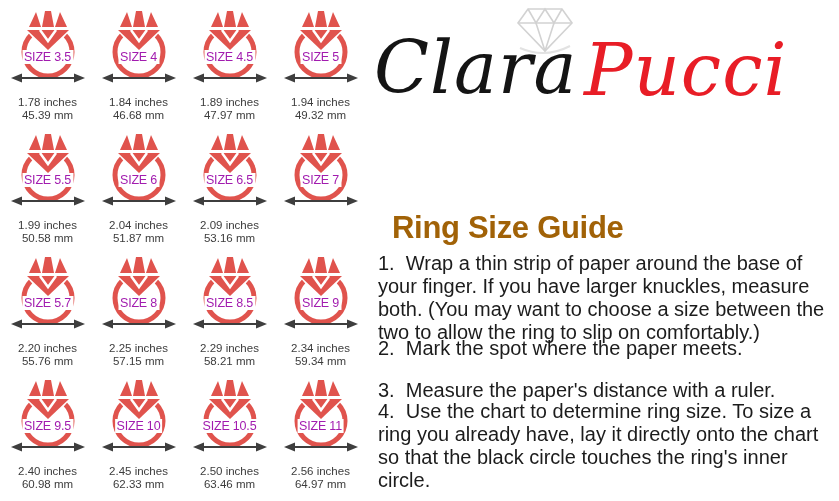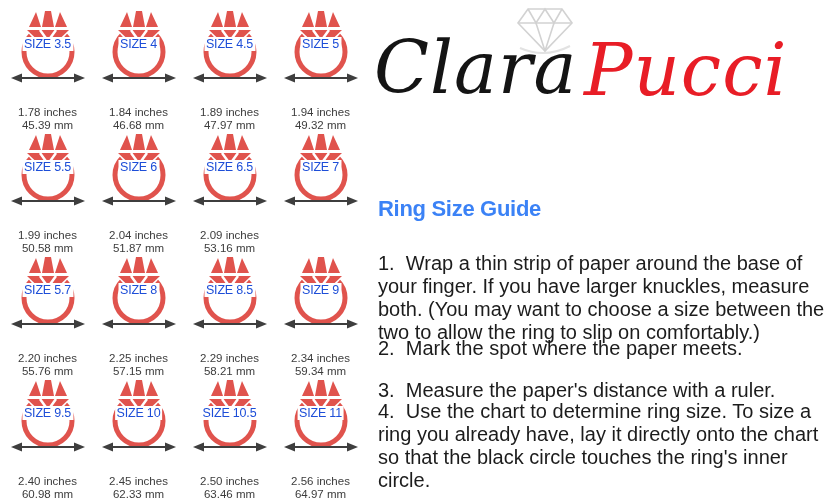--- a/index.html
+++ b/index.html
@@ -8,35 +8,35 @@
     font-family:"Liberation Sans", sans-serif;overflow:hidden;
   }
   
   .chart-grid{
     position:absolute;left:2px;top:8px;
     display:grid;grid-template-columns:repeat(4,91px);grid-auto-rows:123px;
   }
   .cell{position:relative;width:91px;text-align:center;}
   .ringsvg{display:block;margin:0 auto;}
   .slabel{
-    position:absolute;top:29px;left:50%;transform:translateX(-50%);
-    font-size:12.5px;letter-spacing:-0.2px;color:#1d4ed8;background:#ffffff;
+    position:absolute;top:42px;left:50%;transform:translateX(-50%);
+    font-size:12.5px;letter-spacing:-0.2px;color:#a21caf;background:#ffffff;
     padding:0 2px;white-space:nowrap;line-height:14px;
   }
-  .meas{margin-top:18px;font-size:11.5px;line-height:13px;color:#3c3c3c;}
+  .meas{margin-top:8px;font-size:11.5px;line-height:13px;color:#3c3c3c;}
   
   .logo-word{position:absolute;font-family:"DejaVu Serif", serif;font-style:italic;
     font-size:72px;line-height:1;letter-spacing:1px;}
   .logo-clara{left:374px;top:32px;color:#141414;}
   .logo-pucci{left:584px;top:34px;color:#e81d26;}
   .logo-diamond{position:absolute;left:514px;top:6px;}
   
   .guide-title{
-    position:absolute;left:378px;top:196px;margin:0;
-    font-size:22px;font-weight:bold;color:#3b82f6;letter-spacing:-0.3px;
+    position:absolute;left:378px;top:196px;margin:14px;
+    font-size:31px;font-weight:bold;color:#a16207;letter-spacing:-0.3px;
   }
   .step{
     position:absolute;left:378px;width:458px;margin:0;
     font-size:20px;line-height:23px;color:#1c1c1c;white-space:pre-wrap;
   }
   .step-1{top:252px;}
   .step-2{top:337px;}
   .step-3{top:379px;}
   .step-4{top:400px;}
 </style>

